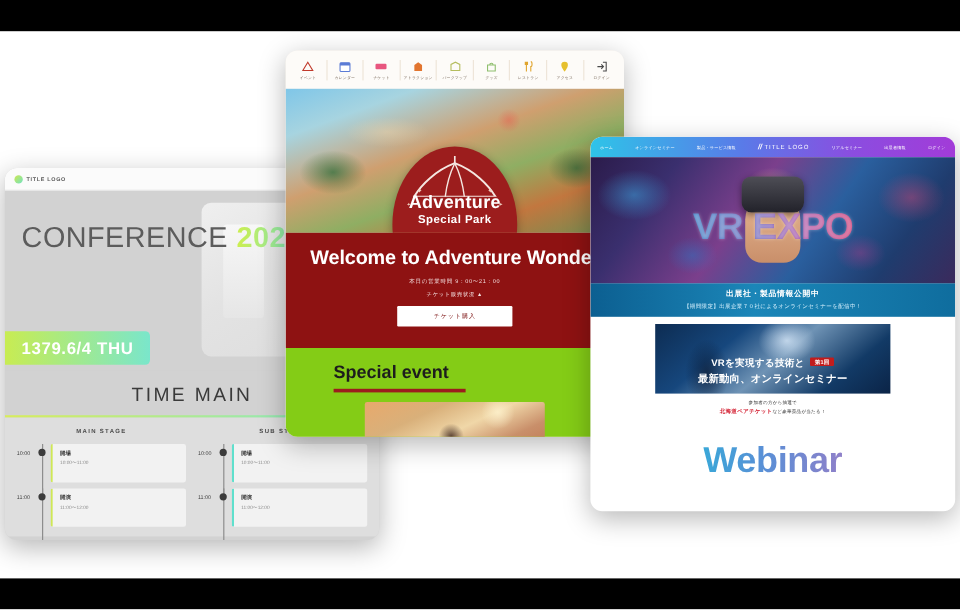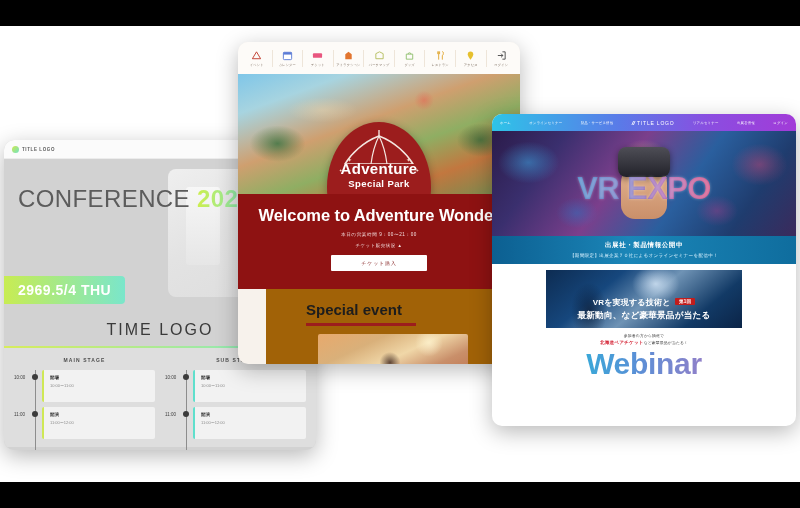--- a/index.html
+++ b/index.html
@@ -87,21 +87,21 @@
   .pk-tent{position:absolute;top:8px;left:50%;transform:translateX(-50%);width:72px;height:34px;}
   .pk-star{position:absolute;color:#f2d9c9;font-size:6px;}
   .pk-logo-a{color:#fff;font-size:15px;font-weight:700;letter-spacing:.3px;z-index:4;margin-top:12px;}
   .pk-logo-b{color:#fff;font-size:9.5px;font-weight:700;letter-spacing:.4px;z-index:4;margin-top:1px;}
   .pk-red{background:#8e1212;padding:12px 0 18px;text-align:center;position:relative;}
   .pk-welcome{color:#fff;font-size:16.5px;font-weight:700;letter-spacing:-.1px;}
   .pk-hours{color:#f3dede;font-size:4.6px;margin-top:7px;letter-spacing:.6px;}
   .pk-status{color:#f6e6e6;font-size:4.4px;margin-top:6px;letter-spacing:.6px;}
   .pk-btn{display:inline-block;margin-top:7px;background:#fff;color:#7b1010;font-size:5px;
           padding:5px 30px;border-radius:1px;letter-spacing:.8px;}
-  .pk-sp{background:#a16207;padding:12px 0 0 0;margin-left:28px;}
+  .pk-sp{background:#84cc16;padding:12px 0 0 0;}
   .pk-sp-title{margin-left:40px;font-size:15px;color:#1d1d1d;font-weight:700;display:inline-block;}
   .pk-sp-rule{margin-left:40px;width:110px;height:3px;background:#9c1d1d;margin-top:4px;}
   .pk-sp-img{margin:8px auto 0;width:150px;height:62px;border-radius:2px;overflow:hidden;
         background:linear-gradient(155deg,#e8a96c 0%,#d9b07a 25%,#f0d7a8 45%,#c98f6a 65%,#b7643f 100%);
         position:relative;}
   .pk-sp-img:before{content:"";position:absolute;inset:0;
         background:
           radial-gradient(circle 16px at 48% 46%,rgba(70,45,35,.85),transparent 66%),
           radial-gradient(circle 11px at 25% 62%,rgba(80,55,40,.7),transparent 66%),
           radial-gradient(circle 11px at 72% 60%,rgba(180,120,110,.65),transparent 66%),
@@ -146,21 +146,21 @@
                    radial-gradient(ellipse 26px 40px at 22% 70%,rgba(10,25,50,.7),transparent 70%);}
   .vr-sem-t{position:absolute;left:0;right:0;bottom:6px;text-align:center;color:#fff;z-index:3;}
   .vr-sem-l1{font-size:8px;font-weight:700;letter-spacing:.2px;}
   .vr-sem-l2{font-size:8.6px;font-weight:700;letter-spacing:.2px;margin-top:2px;}
   .vr-badge{display:inline-block;background:#c21c1c;color:#fff;font-size:4.6px;
             padding:1px 4px;border-radius:1px;vertical-align:2px;margin-left:2px;}
   .vr-note{text-align:center;margin-top:5px;}
   .vr-note-1{font-size:3.8px;color:#333;letter-spacing:.2px;}
   .vr-note-2{font-size:4.6px;color:#d2182b;font-weight:700;margin-top:2px;letter-spacing:.2px;}
   .vr-note-2 .sm{color:#333;font-weight:400;font-size:3.8px;}
-  .vr-webinar{text-align:center;margin-top:2px;}
+  .vr-webinar{text-align:center;margin-top:22px;}
   .vr-webinar span{font-size:30px;font-weight:700;letter-spacing:-.3px;
         background:linear-gradient(90deg,#3aa7d8 0%,#5b8fd6 45%,#8f80c9 100%);
         -webkit-background-clip:text;background-clip:text;color:transparent;}
 </style>
 </head>
 <body>
 
 <div class="stage">
 
   <div class="letterbox top"></div>
@@ -189,25 +189,25 @@
             <i style="left:4px;top:6px;width:11px;height:15px;"></i>
           </div>
         <div class="pan" style="left:104px;top:18px;width:24px;height:58px;background:#cfcfcf;"></div>
       </div>
       <div class="cf-title-wrap">
         <div class="cf-conf">
           <span>CONFERENCE</span>
           <span class="cf-year">2024</span>
         </div>
       </div>
-      <div class="cf-date">2969.5/4 THU</div>
+      <div class="cf-date">1379.6/4 THU</div>
     </div>
 
     <div class="cf-tt-head">
-      <div class="cf-tt-title">TIME LOGO</div>
+      <div class="cf-tt-title">TIME MAIN</div>
       <div class="cf-rule"></div>
     </div>
 
     <div class="cf-tt-body">
       <div class="cf-stage-col">
         <div class="cf-stage-name">MAIN STAGE</div>
         <div class="cf-row">
           <div class="cf-time">10:00</div>
           <div class="cf-axis">
               <span class="cf-dot"></span>
@@ -368,21 +368,21 @@
       <div class="vr-band-1">出展社・製品情報公開中</div>
       <div class="vr-band-2">【期間限定】出展企業７０社によるオンラインセミナーを配信中！</div>
     </div>
 
     <div class="vr-sem">
       <div class="vr-sem-t">
         <div class="vr-sem-l1">
           <span>VRを実現する技術と</span>
           <span class="vr-badge">第1回</span>
         </div>
-        <div class="vr-sem-l2">最新動向、など豪華景品が当たる</div>
+        <div class="vr-sem-l2">最新動向、オンラインセミナー</div>
       </div>
     </div>
 
     <div class="vr-note">
       <div class="vr-note-1">参加者の方から抽選で</div>
       <div class="vr-note-2">
         <span>北海道ペアチケット</span><span class="sm">など豪華景品が当たる！</span>
       </div>
     </div>
 

